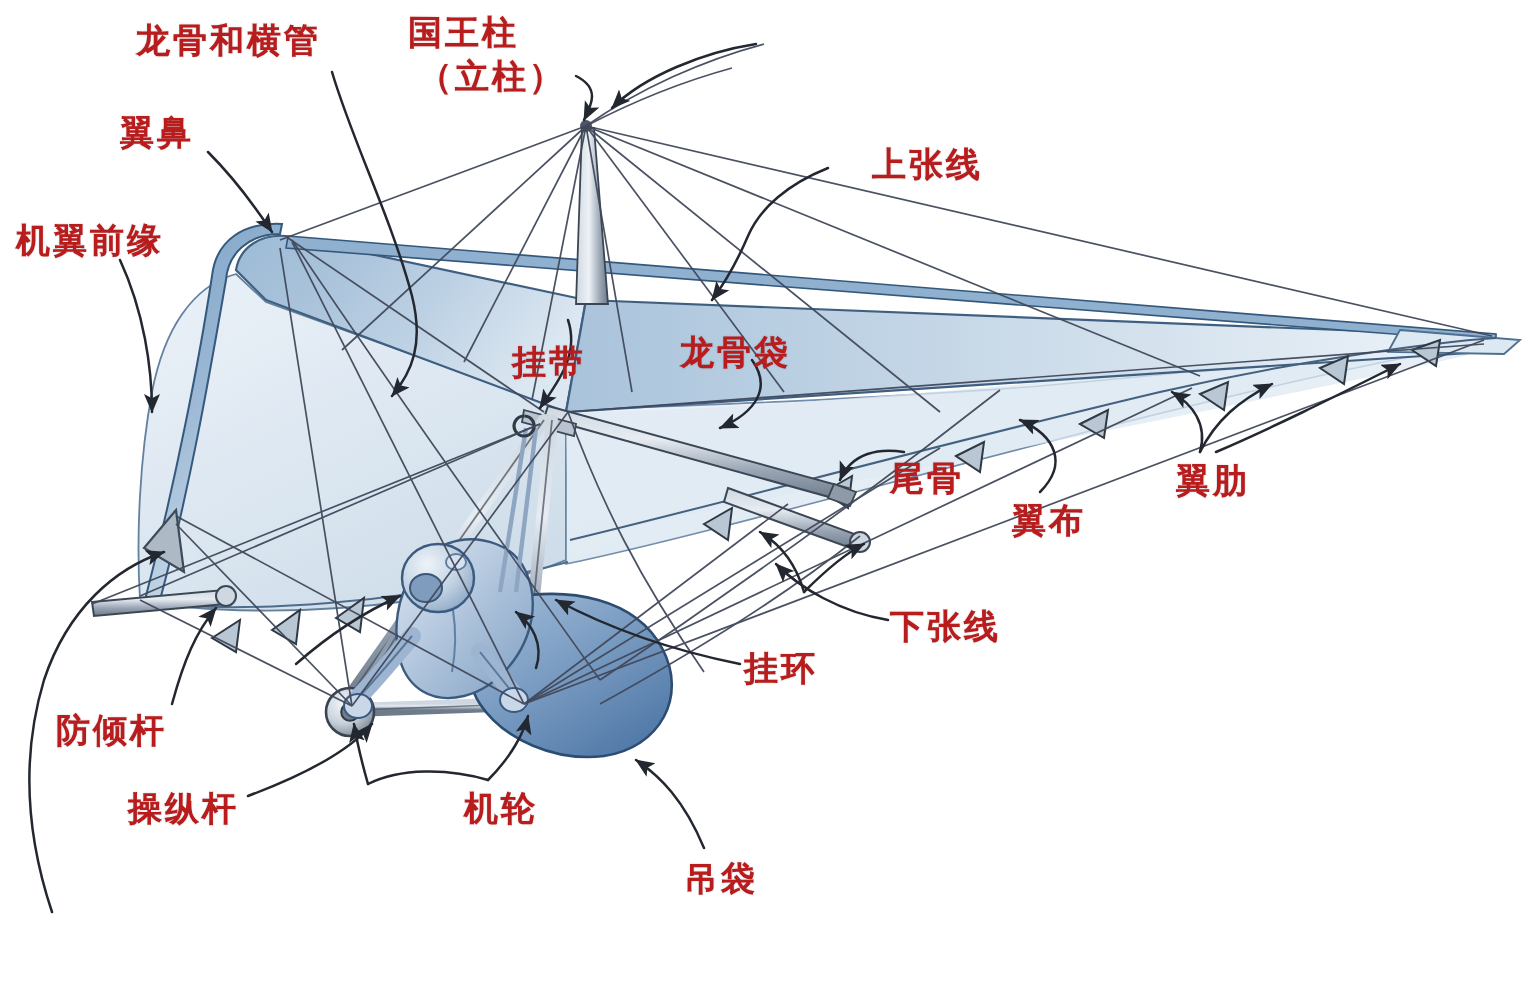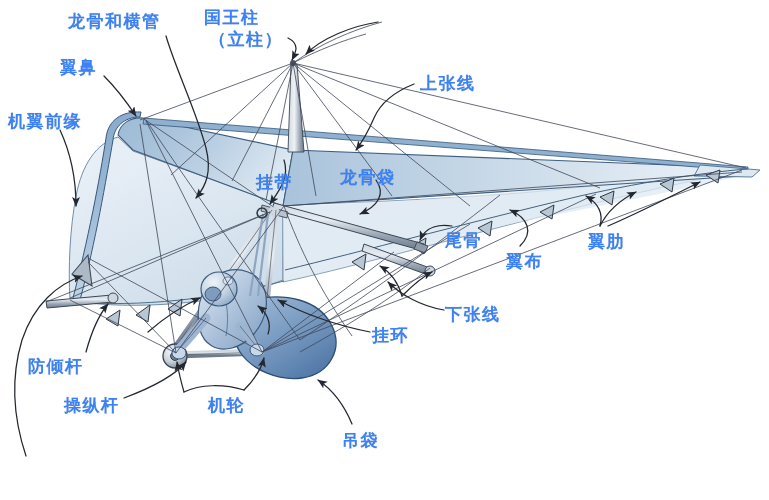--- a/index.html
+++ b/index.html
@@ -9,21 +9,21 @@
   }
   #stage{
     position:relative;
     width:769px;height:500px;
     background:#ffffff;
     overflow:hidden;
   }
   #art{position:absolute;left:0;top:0;width:769px;height:500px;}
   .lbl{
     position:absolute;
-    color:#3b82f6;
+    color:#b91c1c;
     font-size:17px;
     line-height:1.16;
     letter-spacing:1.5px;
     white-space:nowrap;
     font-family:"DejaVu Serif","Liberation Serif",serif;
     font-weight:600;
     text-shadow:0 0 1px rgba(30,30,40,.22);
   }
 </style>
 </head>
@@ -263,21 +263,21 @@
 
   <div class="lbl" style="left:68px;top:12px;">龙骨和横管</div>
 
   <div class="lbl" style="left:204px;top:8px;">国王柱</div>
 
   <div class="lbl" style="left:209px;top:30px;">（立柱）</div>
 
 
   <div class="lbl" style="left:60px;top:58px;">翼鼻</div>
 
-  <div class="lbl" style="left:420px;top:74px;">上张线</div>
+  <div class="lbl" style="left:436px;top:74px;">上张线</div>
 
   <div class="lbl" style="left:8px;top:112px;">机翼前缘</div>
 
   <div class="lbl" style="left:256px;top:146px;margin-top:27px;">挂带</div>
 
   <div class="lbl" style="left:340px;top:168px;">龙骨袋</div>
 
   <div class="lbl" style="left:445px;top:231px;">尾骨</div>
 
   <div class="lbl" style="left:506px;top:252px;">翼布</div>
@@ -286,18 +286,18 @@
 
   <div class="lbl" style="left:445px;top:305px;">下张线</div>
 
   <div class="lbl" style="left:372px;top:326px;">挂环</div>
 
   <div class="lbl" style="left:28px;top:357px;">防倾杆</div>
 
   <div class="lbl" style="left:64px;top:396px;">操纵杆</div>
 
 
-  <div class="lbl" style="left:208px;top:396px;">机轮</div>
+  <div class="lbl" style="left:232px;top:396px;">机轮</div>
 
   <div class="lbl" style="left:342px;top:431px;">吊袋</div>
 
 
 </div>
 
 </body></html>

